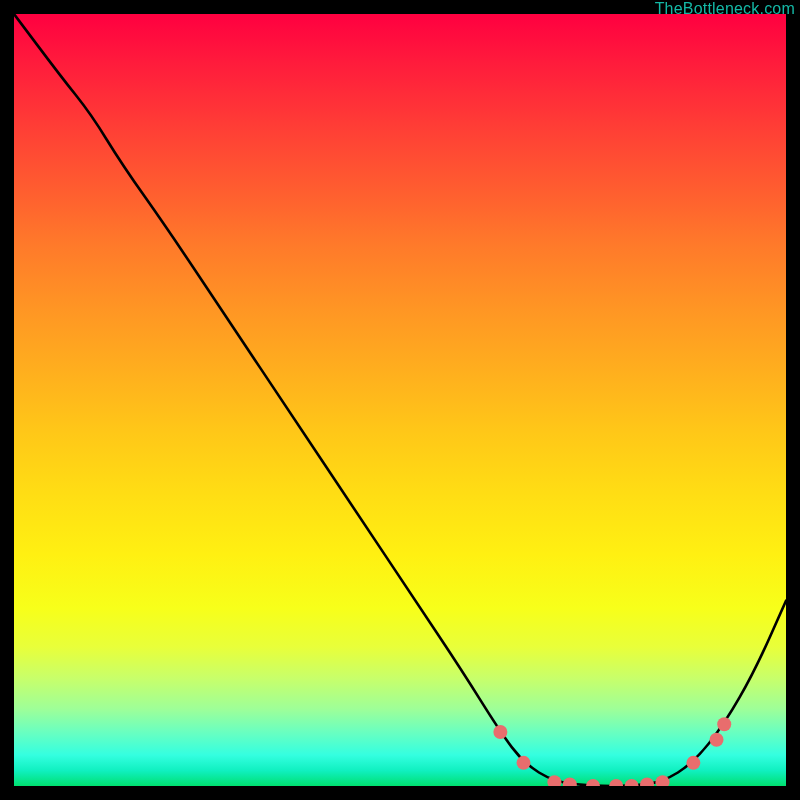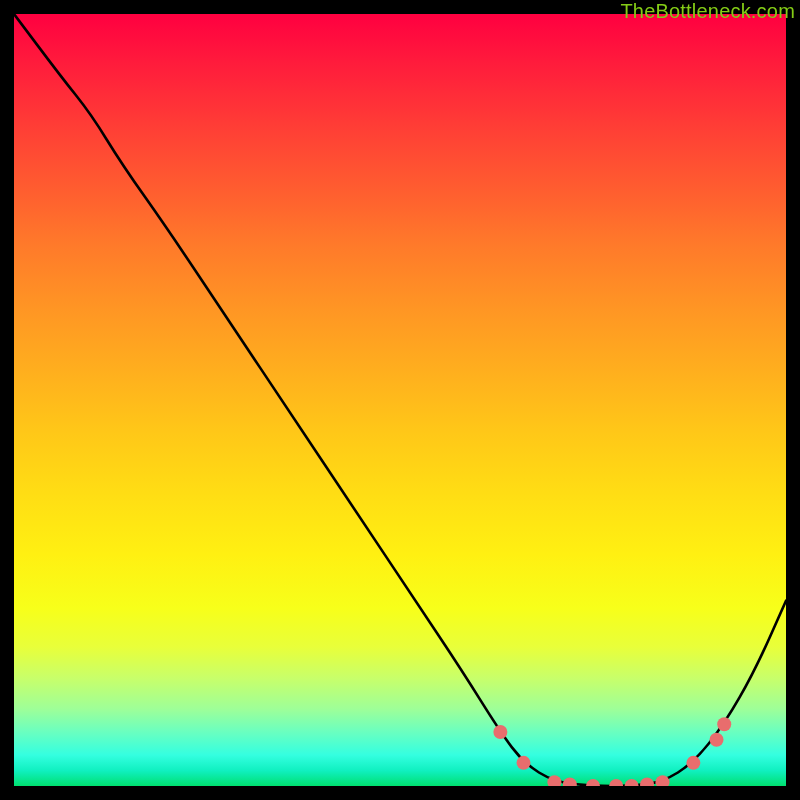--- a/index.html
+++ b/index.html
@@ -45,22 +45,22 @@
       #00e070 100%);
   }
   #curve-svg { position:absolute; left:0; top:0; width:100%; height:100%; }
   .curve { fill: none; stroke: #000; stroke-width: 2.6px; stroke-linecap: round; stroke-linejoin: round; }
   .marker { fill: #e86d6d; }
 
   #attribution {
     position: absolute;
     top: 0;
     right: 5px;
-    color: #84cc16;
-    font-size: 20px;
+    color: #14b8a6;
+    font-size: 16px;
     letter-spacing: 0.2px;
     font-weight: 400;
   }
 </style>
 </head>
 <body>
 
 <div id="chart-wrap">
   <div id="plot-area">
     <div id="gradient"></div>

